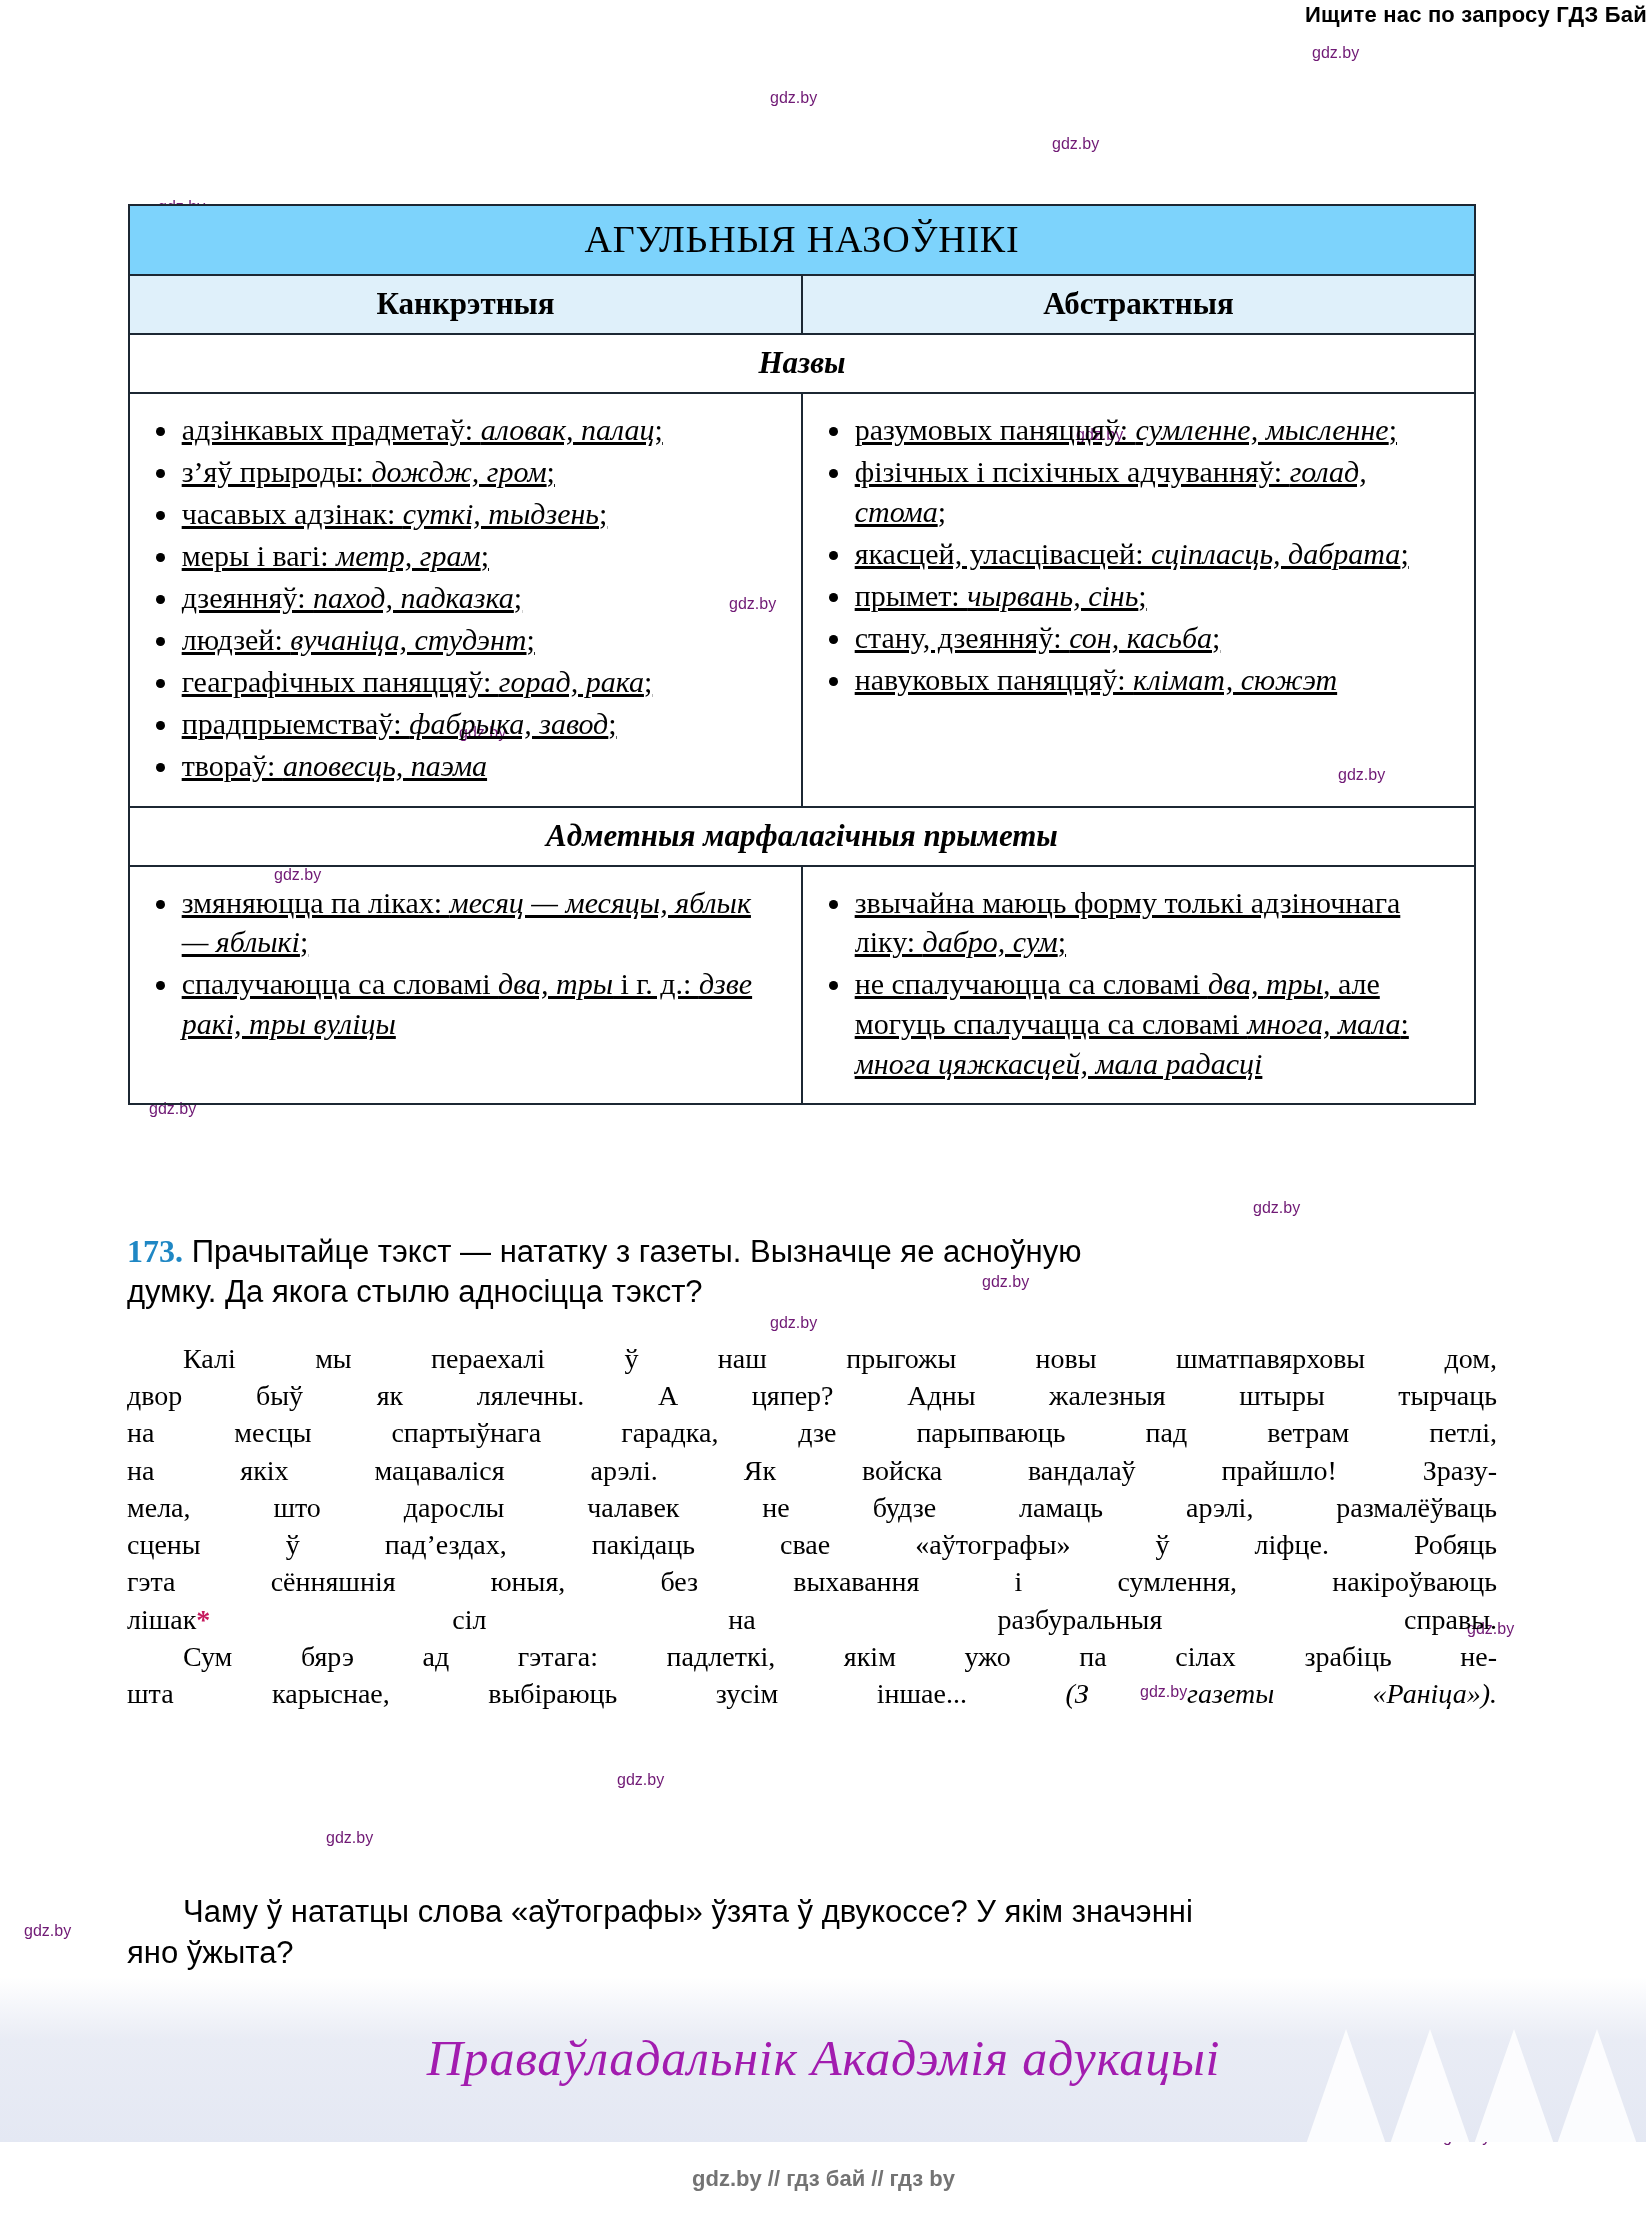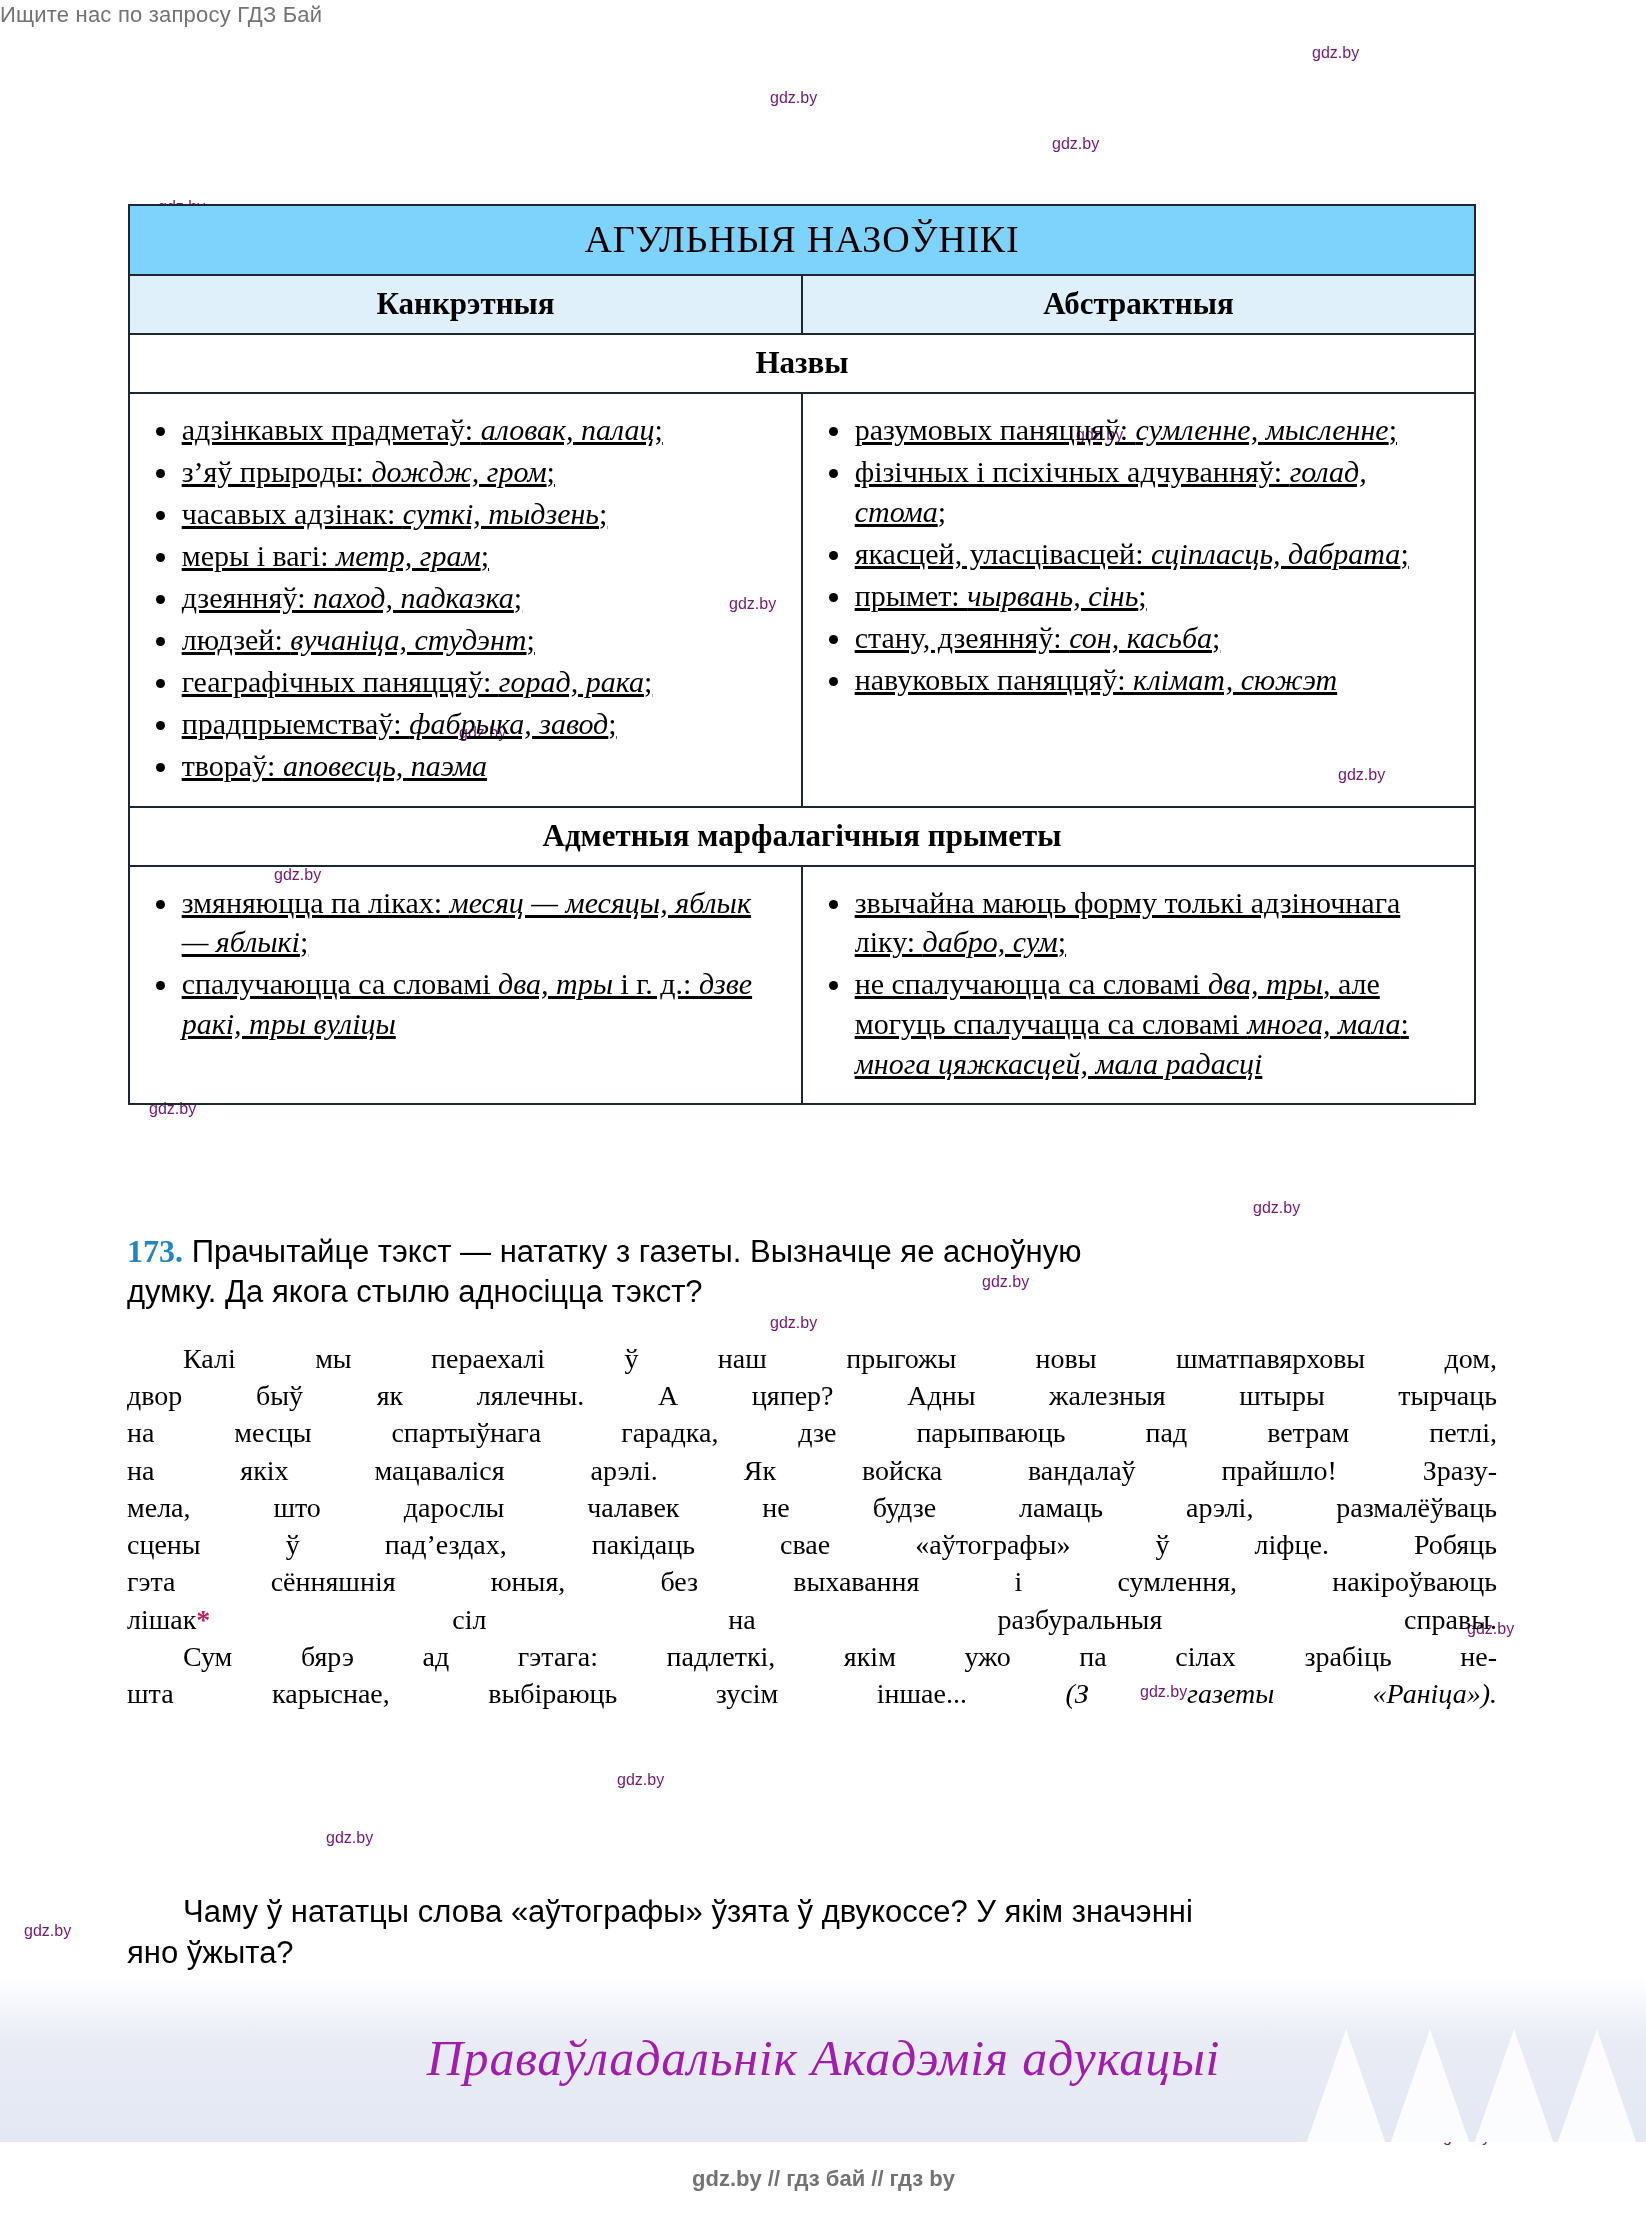--- a/index.html
+++ b/index.html
@@ -15,25 +15,25 @@
     font-family: "Liberation Serif", serif;
     color: #000000;
   }
 
   
   .promo-bar {
     position: absolute;
     top: 1.6px;
     left: 0;
     width: 100%;
-    text-align: left;
-    color: #737373;
+    text-align: right;
+    color: #000000;
     font-family: "Liberation Sans", sans-serif;
     font-size: 22px;
-    font-weight: 400;
+    font-weight: 700;
     letter-spacing: 0.2px;
   }
 
   
   .wm {
     position: absolute;
     font-family: "Liberation Sans", sans-serif;
     font-size: 16px;
     color: #701a75;
     white-space: nowrap;
@@ -79,20 +79,21 @@
     font-size: 31px;
     font-weight: 700;
     padding: 9.7px 0 11.3px 0 !important;
   }
   .hdr-band {
     background: #ffffff;
     text-align: center;
     font-size: 31px;
     font-weight: 700;
     padding: 9.7px 0 11.3px 0 !important;
+    font-style: italic;
   }
   .cell-list {
     padding: 16px 17.7px 17.7px 17.7px !important;
     text-decoration: underline;
   }
   ul.bul {
     margin: 0;
     padding: 0;
     list-style: none;
   }

